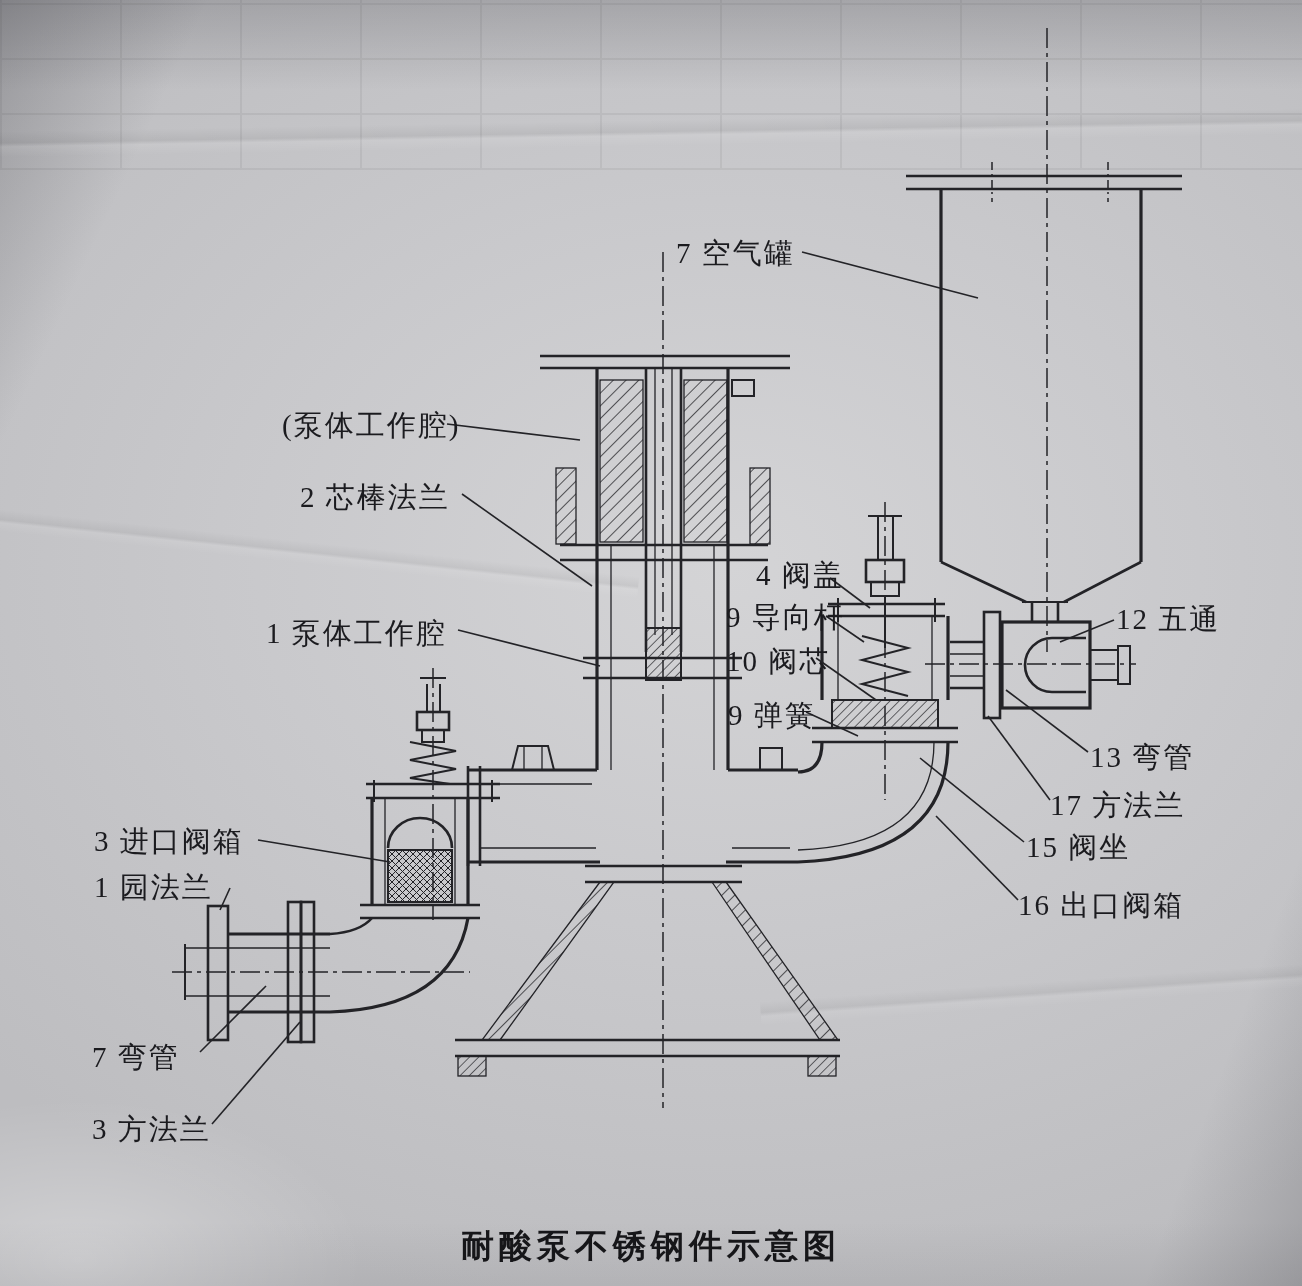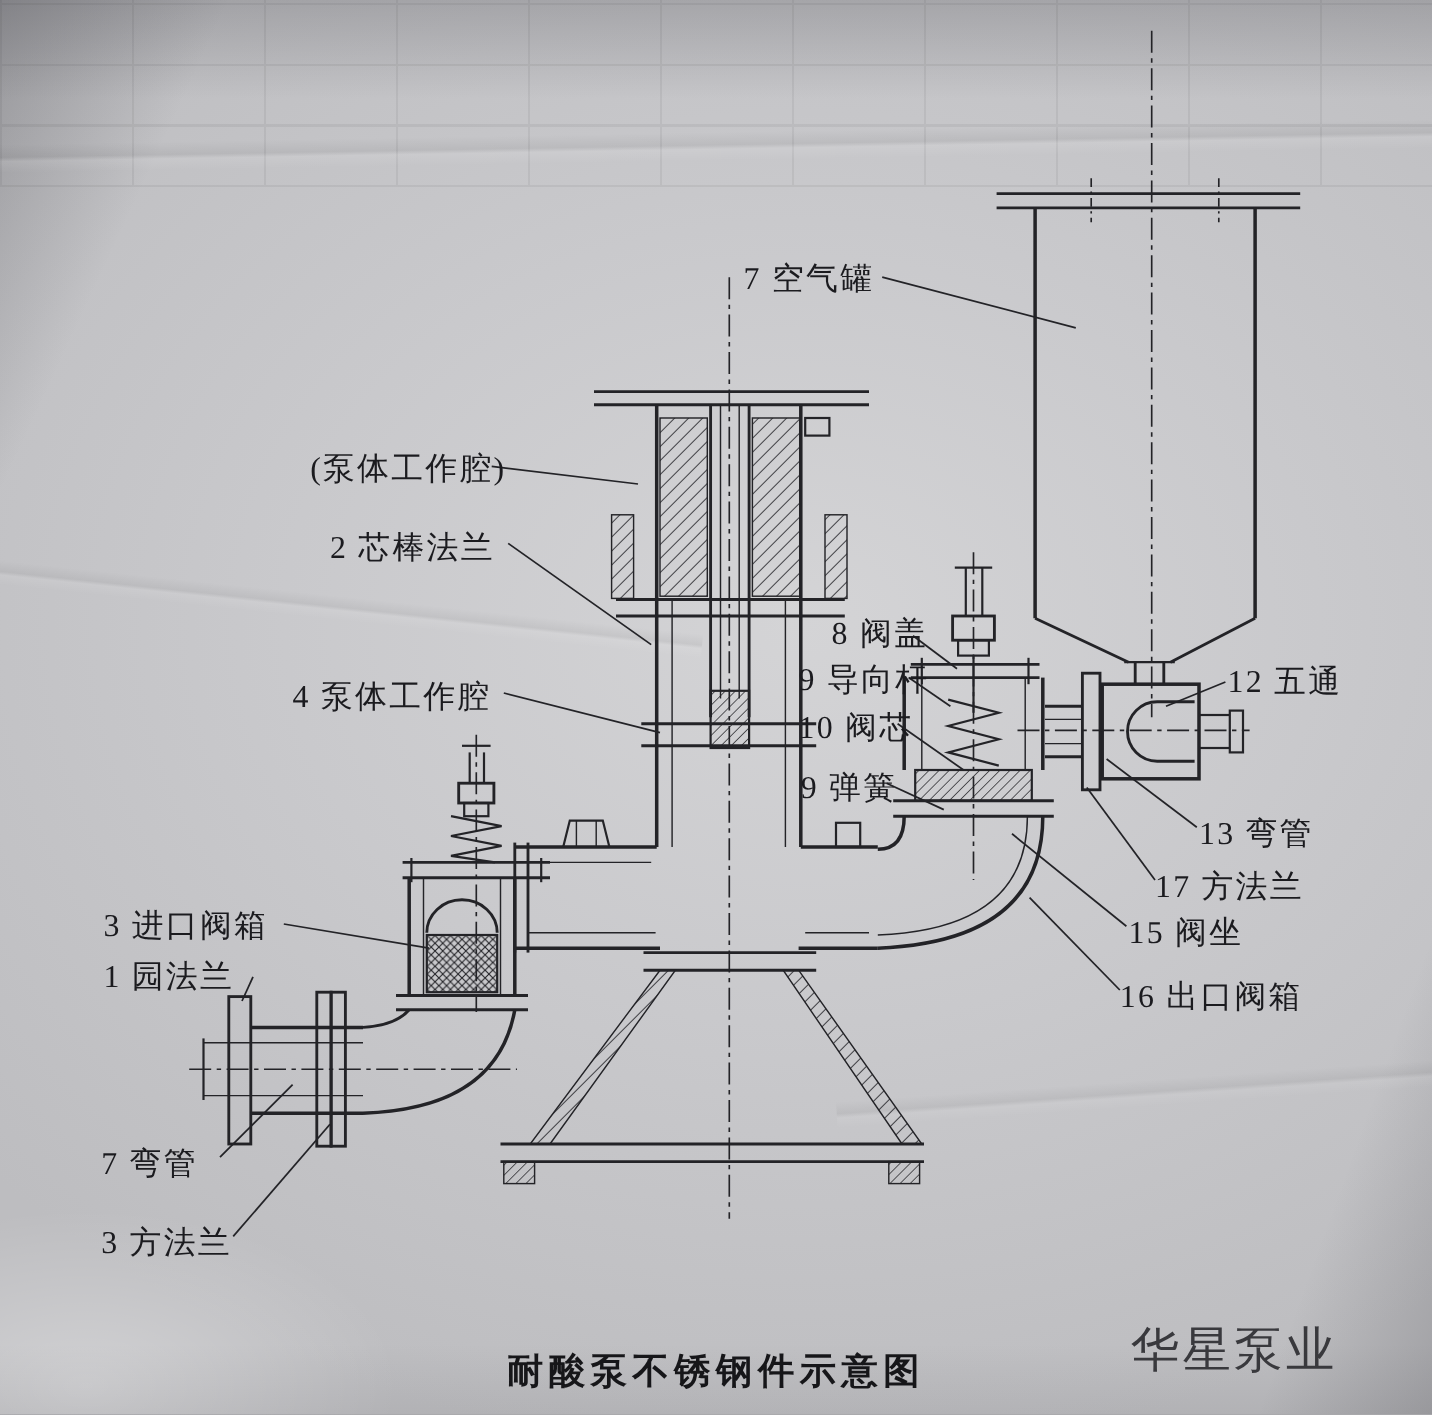--- a/index.html
+++ b/index.html
@@ -231,31 +231,30 @@
       <line x1="258" y1="840" x2="390" y2="862" class="ld"></line>
       <line x1="230" y1="888" x2="220" y2="910" class="ld"></line>
       <line x1="200" y1="1052" x2="266" y2="986" class="ld"></line>
       <line x1="212" y1="1124" x2="300" y2="1022" class="ld"></line>
     </g>
   </svg>
 
   <div class="lbl" style="left:676px;top:234px">7 空气罐</div>
   <div class="lbl" style="left:282px;top:406px">(泵体工作腔)</div>
   <div class="lbl" style="left:300px;top:478px">2 芯棒法兰</div>
-  <div class="lbl" style="left:266px;top:614px">4 泵体工作腔</div>
-  <div class="lbl" style="left:756px;top:556px">8 阀盖</div>
+  <div class="lbl" style="left:266px;top:614px">1 泵体工作腔</div>
+  <div class="lbl" style="left:756px;top:556px">4 阀盖</div>
   <div class="lbl" style="left:726px;top:598px">9 导向杆</div>
   <div class="lbl" style="left:726px;top:642px">10 阀芯</div>
   <div class="lbl" style="left:728px;top:696px">9 弹簧</div>
   <div class="lbl" style="left:1116px;top:600px">12 五通</div>
   <div class="lbl" style="left:1090px;top:738px">13 弯管</div>
   <div class="lbl" style="left:1050px;top:786px">17 方法兰</div>
   <div class="lbl" style="left:1026px;top:828px">15 阀坐</div>
   <div class="lbl" style="left:1018px;top:886px">16 出口阀箱</div>
   <div class="lbl" style="left:94px;top:822px">3 进口阀箱</div>
   <div class="lbl" style="left:94px;top:868px">1 园法兰</div>
   <div class="lbl" style="left:92px;top:1038px">7 弯管</div>
   <div class="lbl" style="left:92px;top:1110px">3 方法兰</div>
 
   <div class="caption">耐酸泵不锈钢件示意图</div>
-  <div class="watermark">华星泵业</div>
 
 </div>
 
 </body></html>

